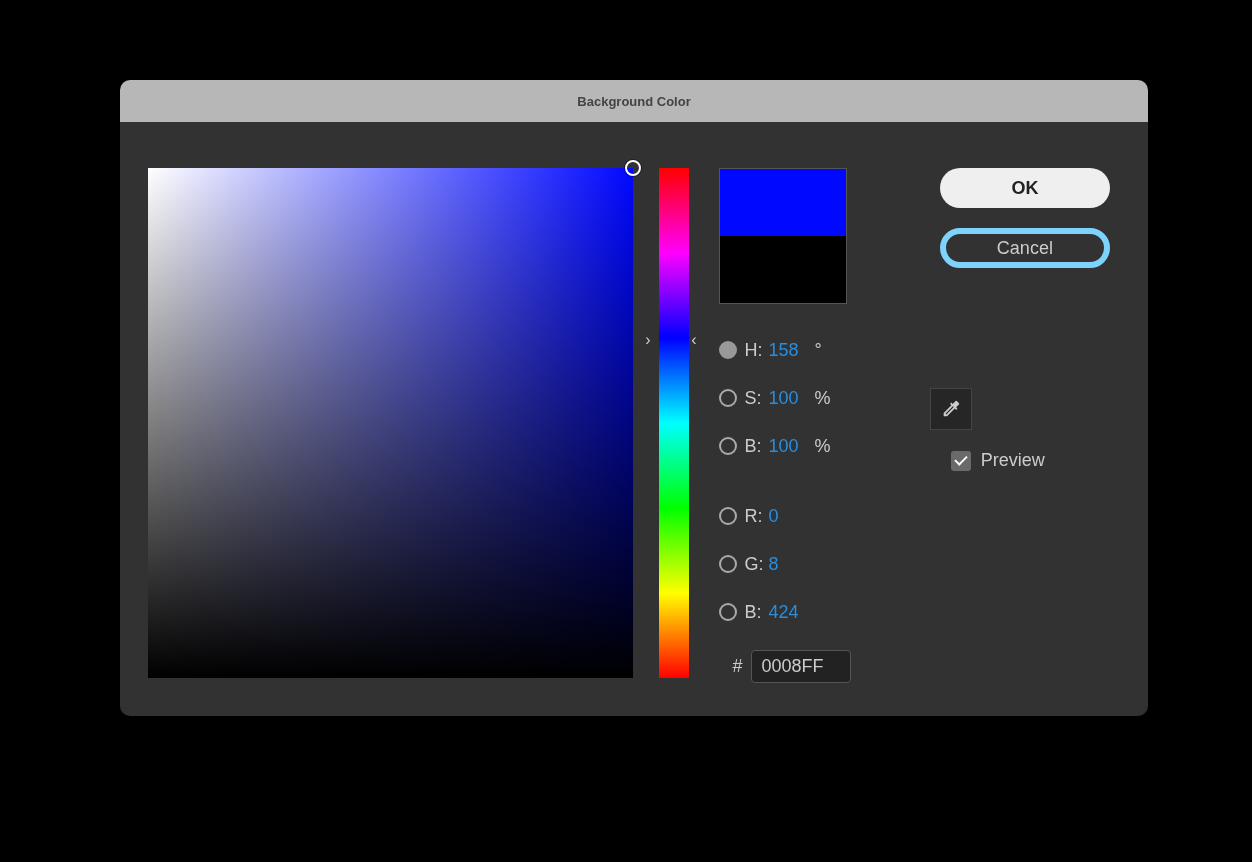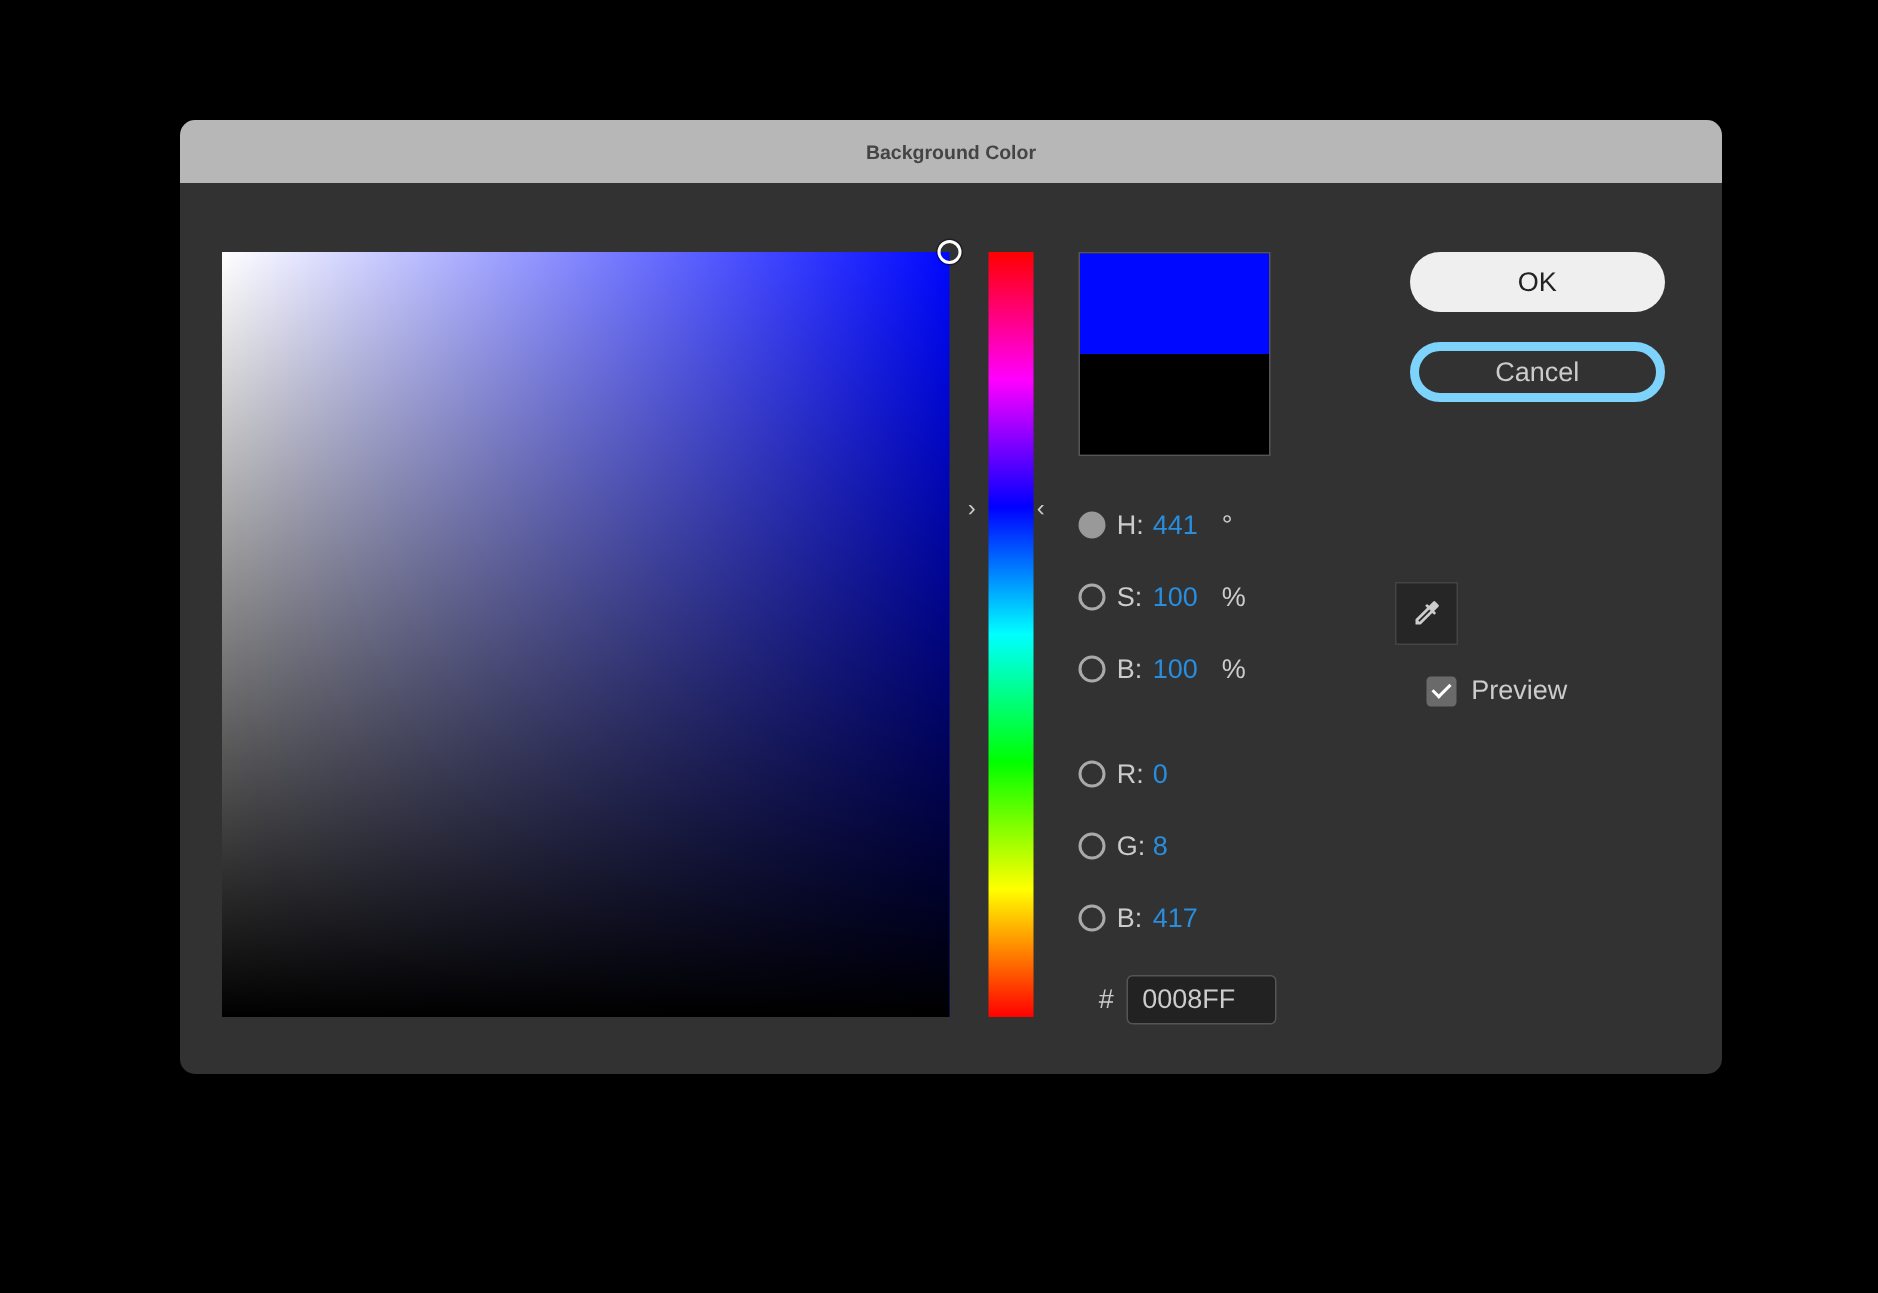--- a/index.html
+++ b/index.html
@@ -192,21 +192,21 @@
       font-size: 18px;
       cursor: pointer;
       display: flex;
       align-items: center;
       justify-content: center;
       margin-bottom: 20px;
     }
     .btn-ok {
       background: #efefef;
       color: #222;
-      font-weight: 400;
+      font-weight: 700;
     }
     .btn-cancel {
       background: transparent;
       border: 6px solid #7dd3fc;
       color: #ccc;
     }
     .eyedrop-wrap {
       margin-top: 100px;
       margin-bottom: 20px;
       align-self: flex-start;
@@ -273,21 +273,21 @@
       <div class="swatch-box">
         <div class="swatch-half" id="swatch-new" style="background: rgb(0, 8, 255);"></div>
         <div class="swatch-half" id="swatch-old" style="background: rgb(0, 0, 0);"></div>
       </div>
 
       <div class="fields">
 
         <div class="field-row">
           <div class="radio selected"></div>
           <span class="field-label">H:</span>
-          <span class="field-val">441</span>
+          <span class="field-val">158</span>
           <span class="field-unit">°</span>
         </div>
         <div class="field-row">
           <div class="radio"></div>
           <span class="field-label">S:</span>
           <span class="field-val">100</span>
           <span class="field-unit">%</span>
         </div>
         <div class="field-row">
           <div class="radio"></div>
@@ -304,21 +304,21 @@
           <span class="field-val">0</span>
         </div>
         <div class="field-row">
           <div class="radio"></div>
           <span class="field-label">G:</span>
           <span class="field-val">8</span>
         </div>
         <div class="field-row">
           <div class="radio"></div>
           <span class="field-label">B:</span>
-          <span class="field-val">417</span>
+          <span class="field-val">424</span>
         </div>
 
         <div class="hex-row">
           <span class="hex-hash">#</span>
           <input class="hex-input" value="0008FF" style="">
         </div>
       </div>
     </div>
 
     <div class="right-col">

